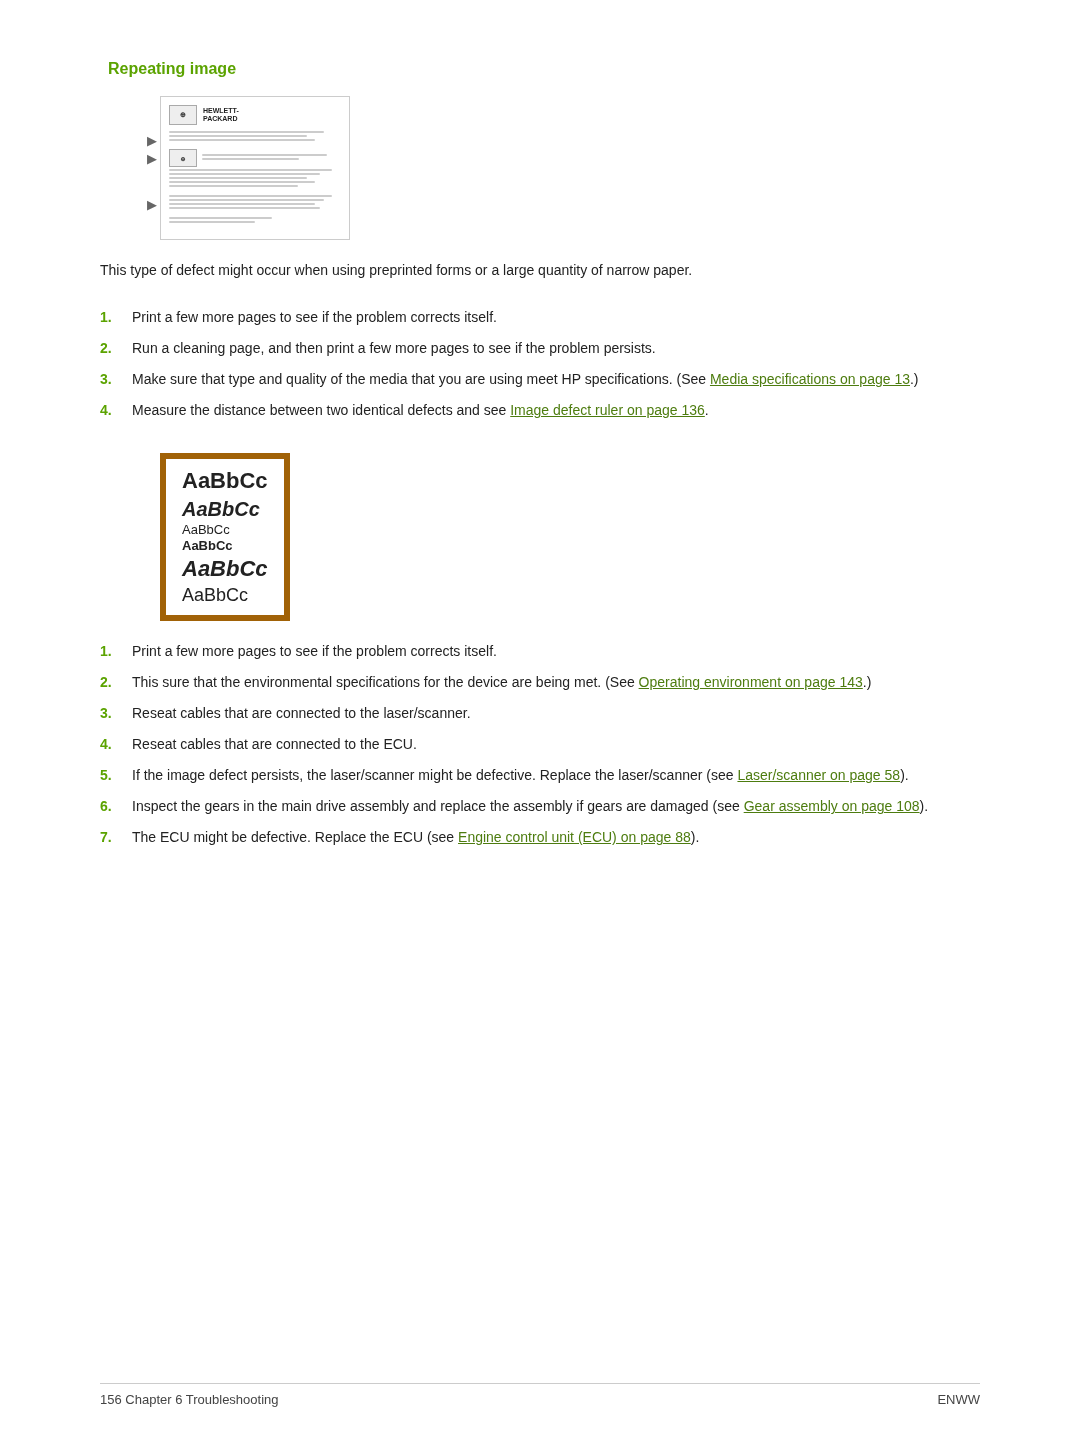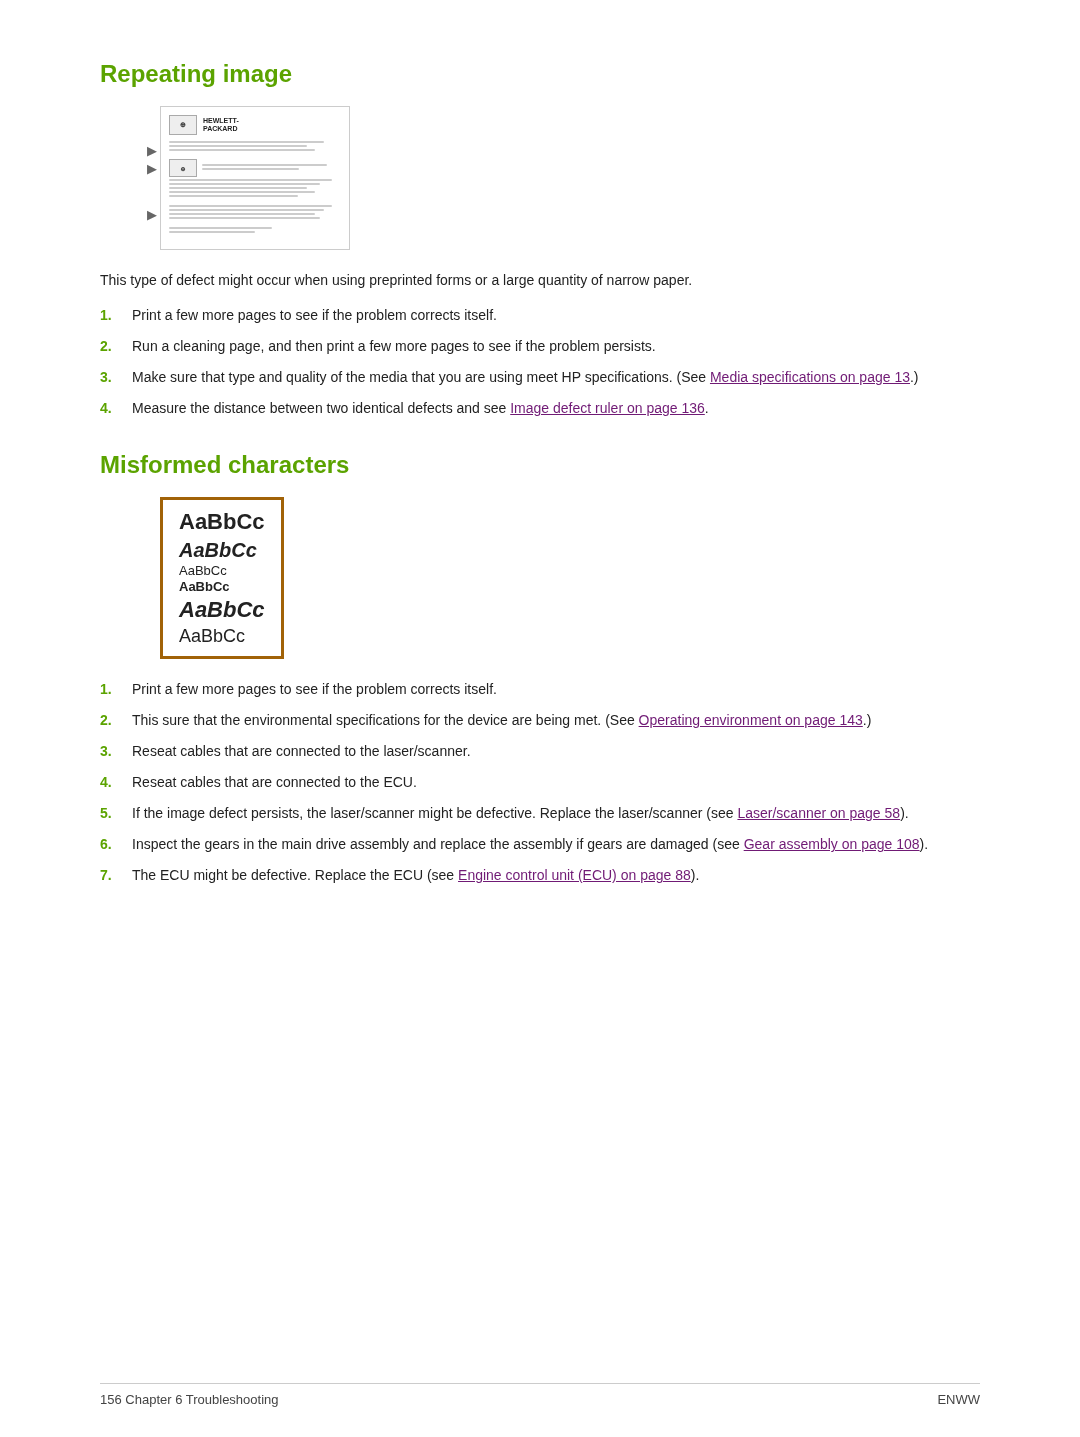--- a/index.html
+++ b/index.html
@@ -11,29 +11,30 @@
       width: 1080px;
       min-height: 1437px;
       position: relative;
     }
     .page {
       padding: 60px 100px 80px 100px;
       max-width: 1080px;
     }
     h2 {
       color: #5ba300;
-      font-size: 24px;
+      font-size: 16px;
       font-weight: bold;
       margin-bottom: 18px;
+      margin-left: 8px;
     }
     .section {
       margin-bottom: 32px;
     }
     .intro-text {
-      margin-bottom: 14px;
+      margin-bottom: 26px;
       line-height: 1.5;
     }
     .ordered-list {
       list-style: none;
       padding: 0;
       margin: 0 0 10px 0;
     }
     .ordered-list li {
       display: flex;
       align-items: flex-start;
@@ -43,21 +44,21 @@
     .list-num {
       color: #5ba300;
       font-weight: bold;
       min-width: 32px;
       flex-shrink: 0;
     }
     .list-text {
       flex: 1;
     }
     a {
-      color: #701a75;
+      color: #4d7c0f;
     }
     
     .repeating-image-box {
       border: 1px solid #ccc;
       width: 190px;
       background: #fff;
       margin-bottom: 20px;
       padding: 8px;
       position: relative;
     }
@@ -98,21 +99,21 @@
       flex: 1;
     }
     .ri-row-line {
       height: 2px;
       background: #ccc;
       margin-bottom: 2px;
       border-radius: 1px;
     }
     
     .misformed-box {
-      border: 3px solid #a16207;
+      border: 6px solid #a16207;
       padding: 8px 16px;
       display: inline-block;
       margin-bottom: 20px;
       background: #fff;
     }
     .mf-line {
       display: block;
       font-family: Arial, sans-serif;
       line-height: 1.3;
     }
@@ -224,21 +225,20 @@
       <li>
         <span class="list-num">4.</span>
         <span class="list-text">
           <span>Measure the distance between two identical defects and see </span><a href="#">Image defect ruler on page 136</a><span>.</span>
         </span>
       </li>
     </ol>
   </div>
 
   <div class="section">
-    <h2>Misformed characters</h2>
 
     
     <div class="misformed-box" style="margin-left:60px;">
       <span class="mf-line mf-1">AaBbCc</span>
       <span class="mf-line mf-2">AaBbCc</span>
       <span class="mf-line mf-3">AaBbCc</span>
       <span class="mf-line mf-4">AaBbCc</span>
       <span class="mf-line mf-5">AaBbCc</span>
       <span class="mf-line mf-6">AaBbCc</span>
     </div>

